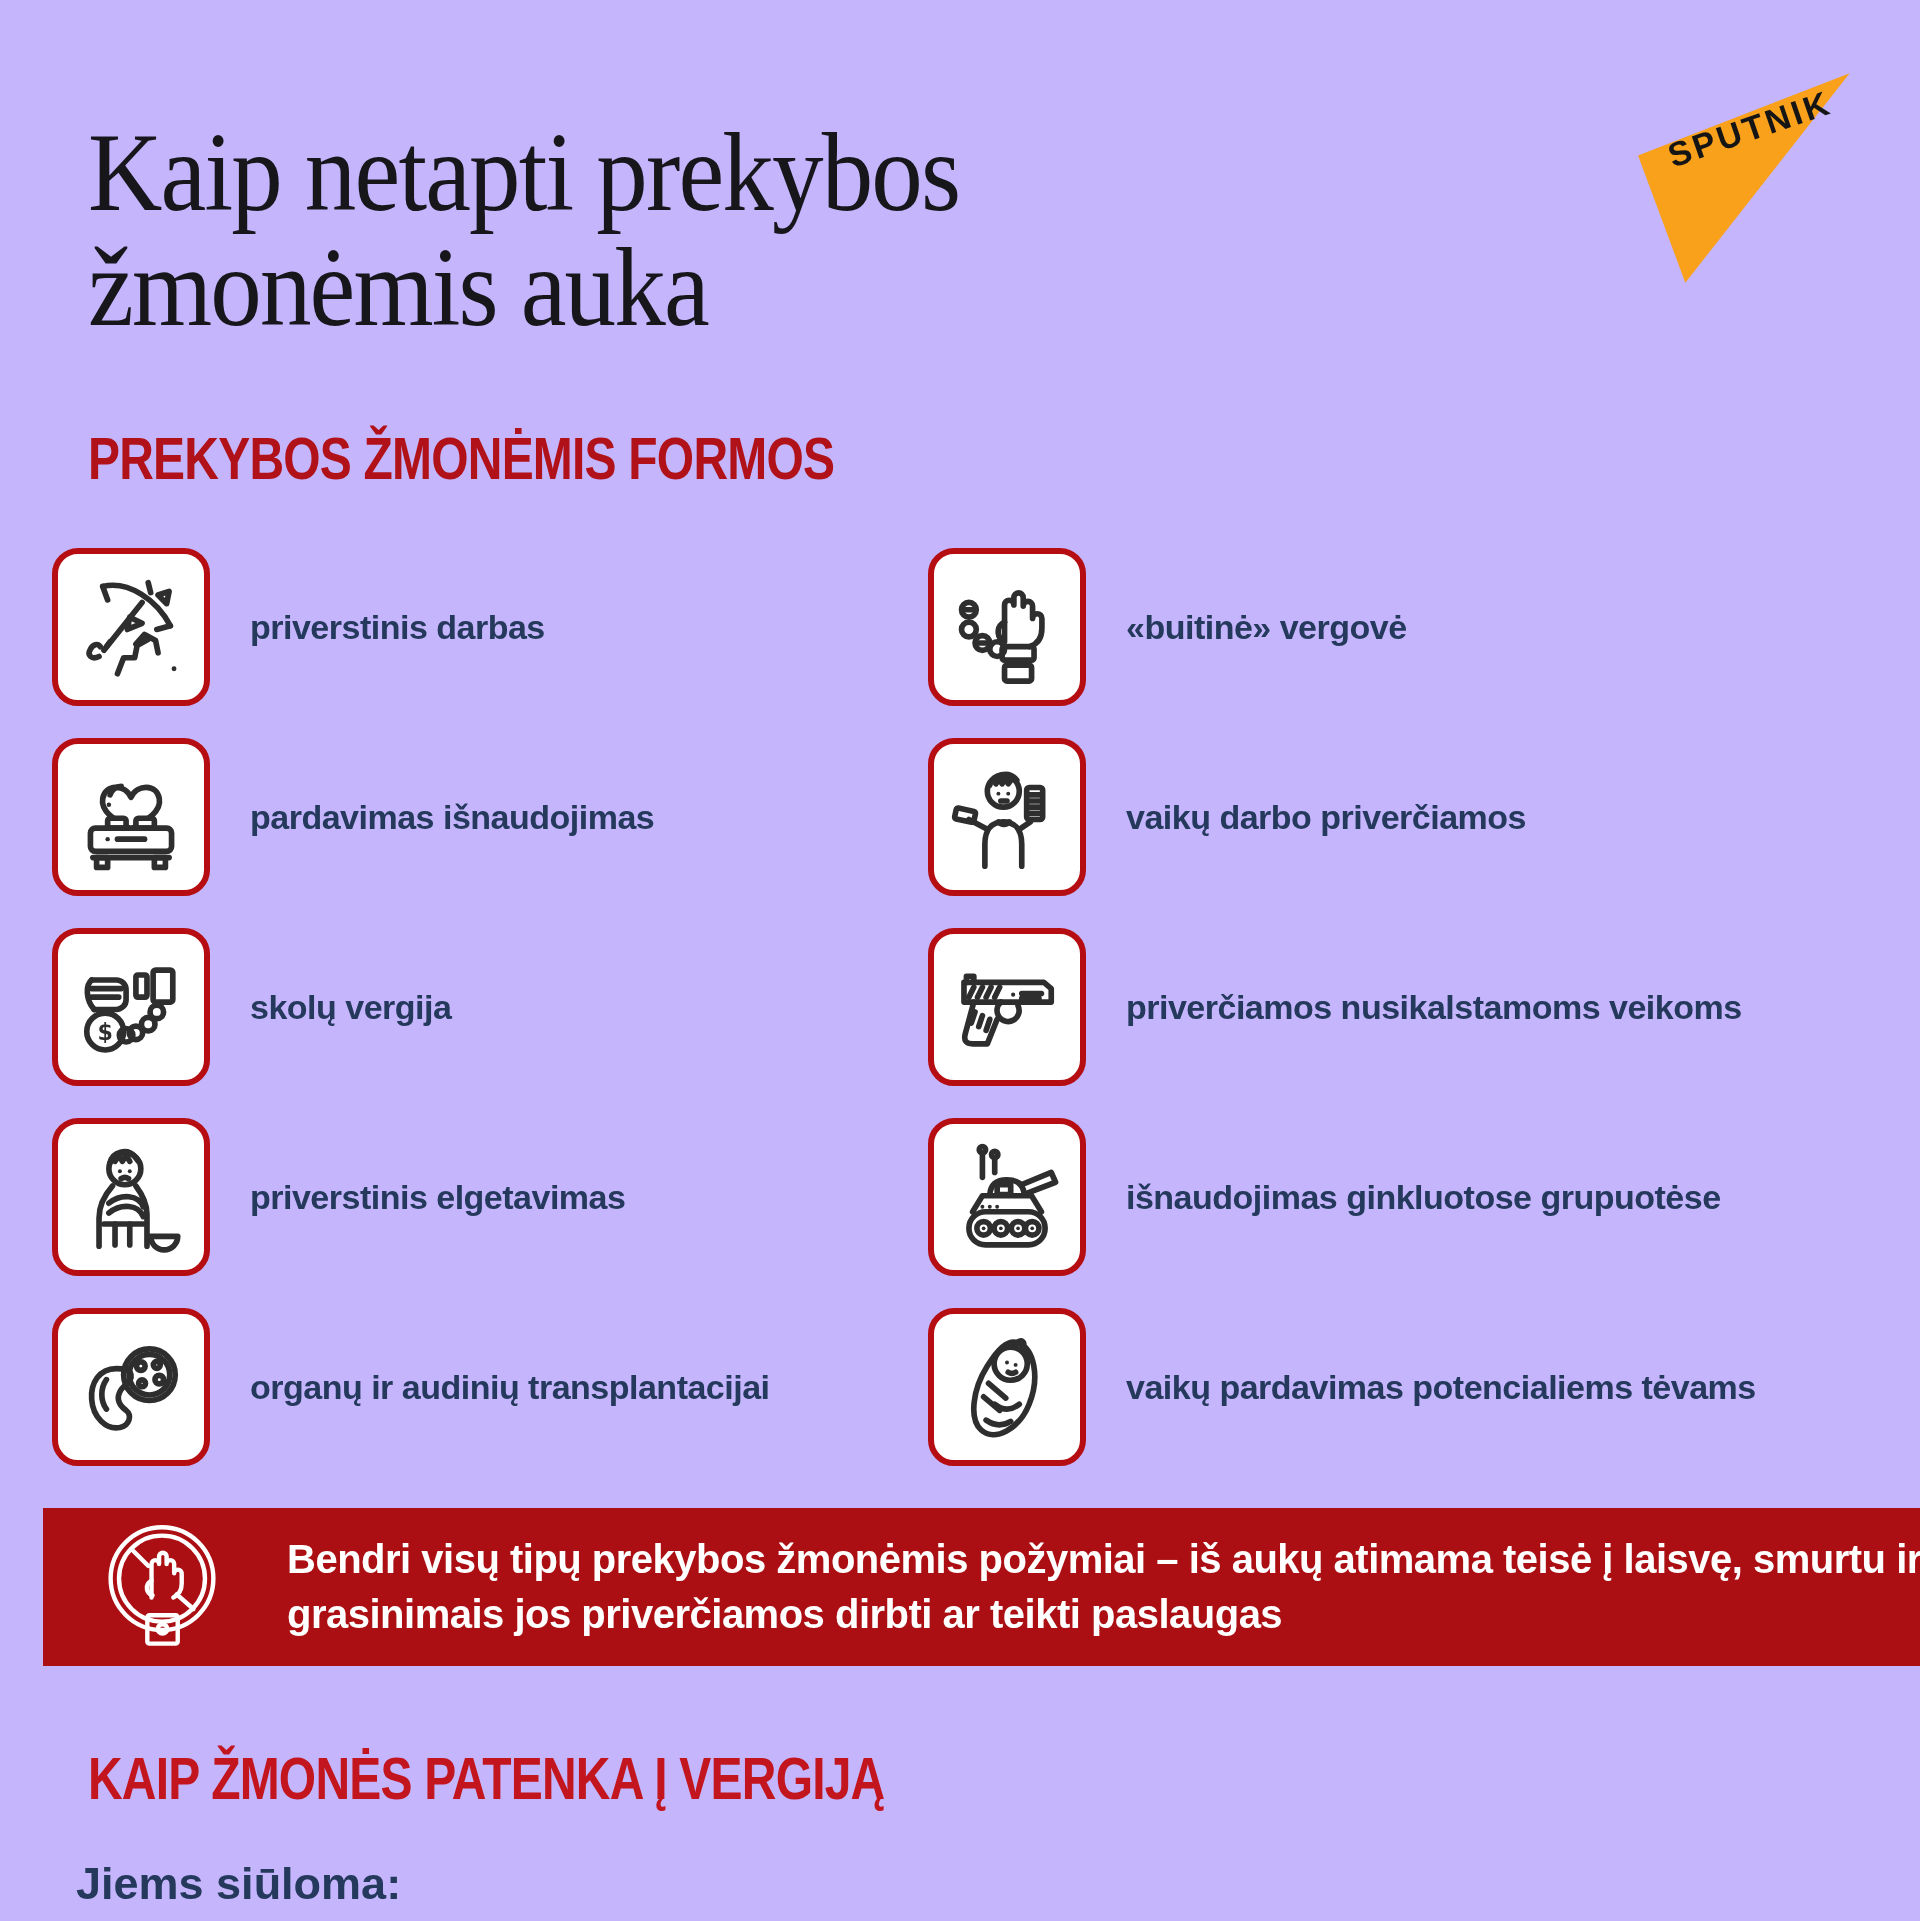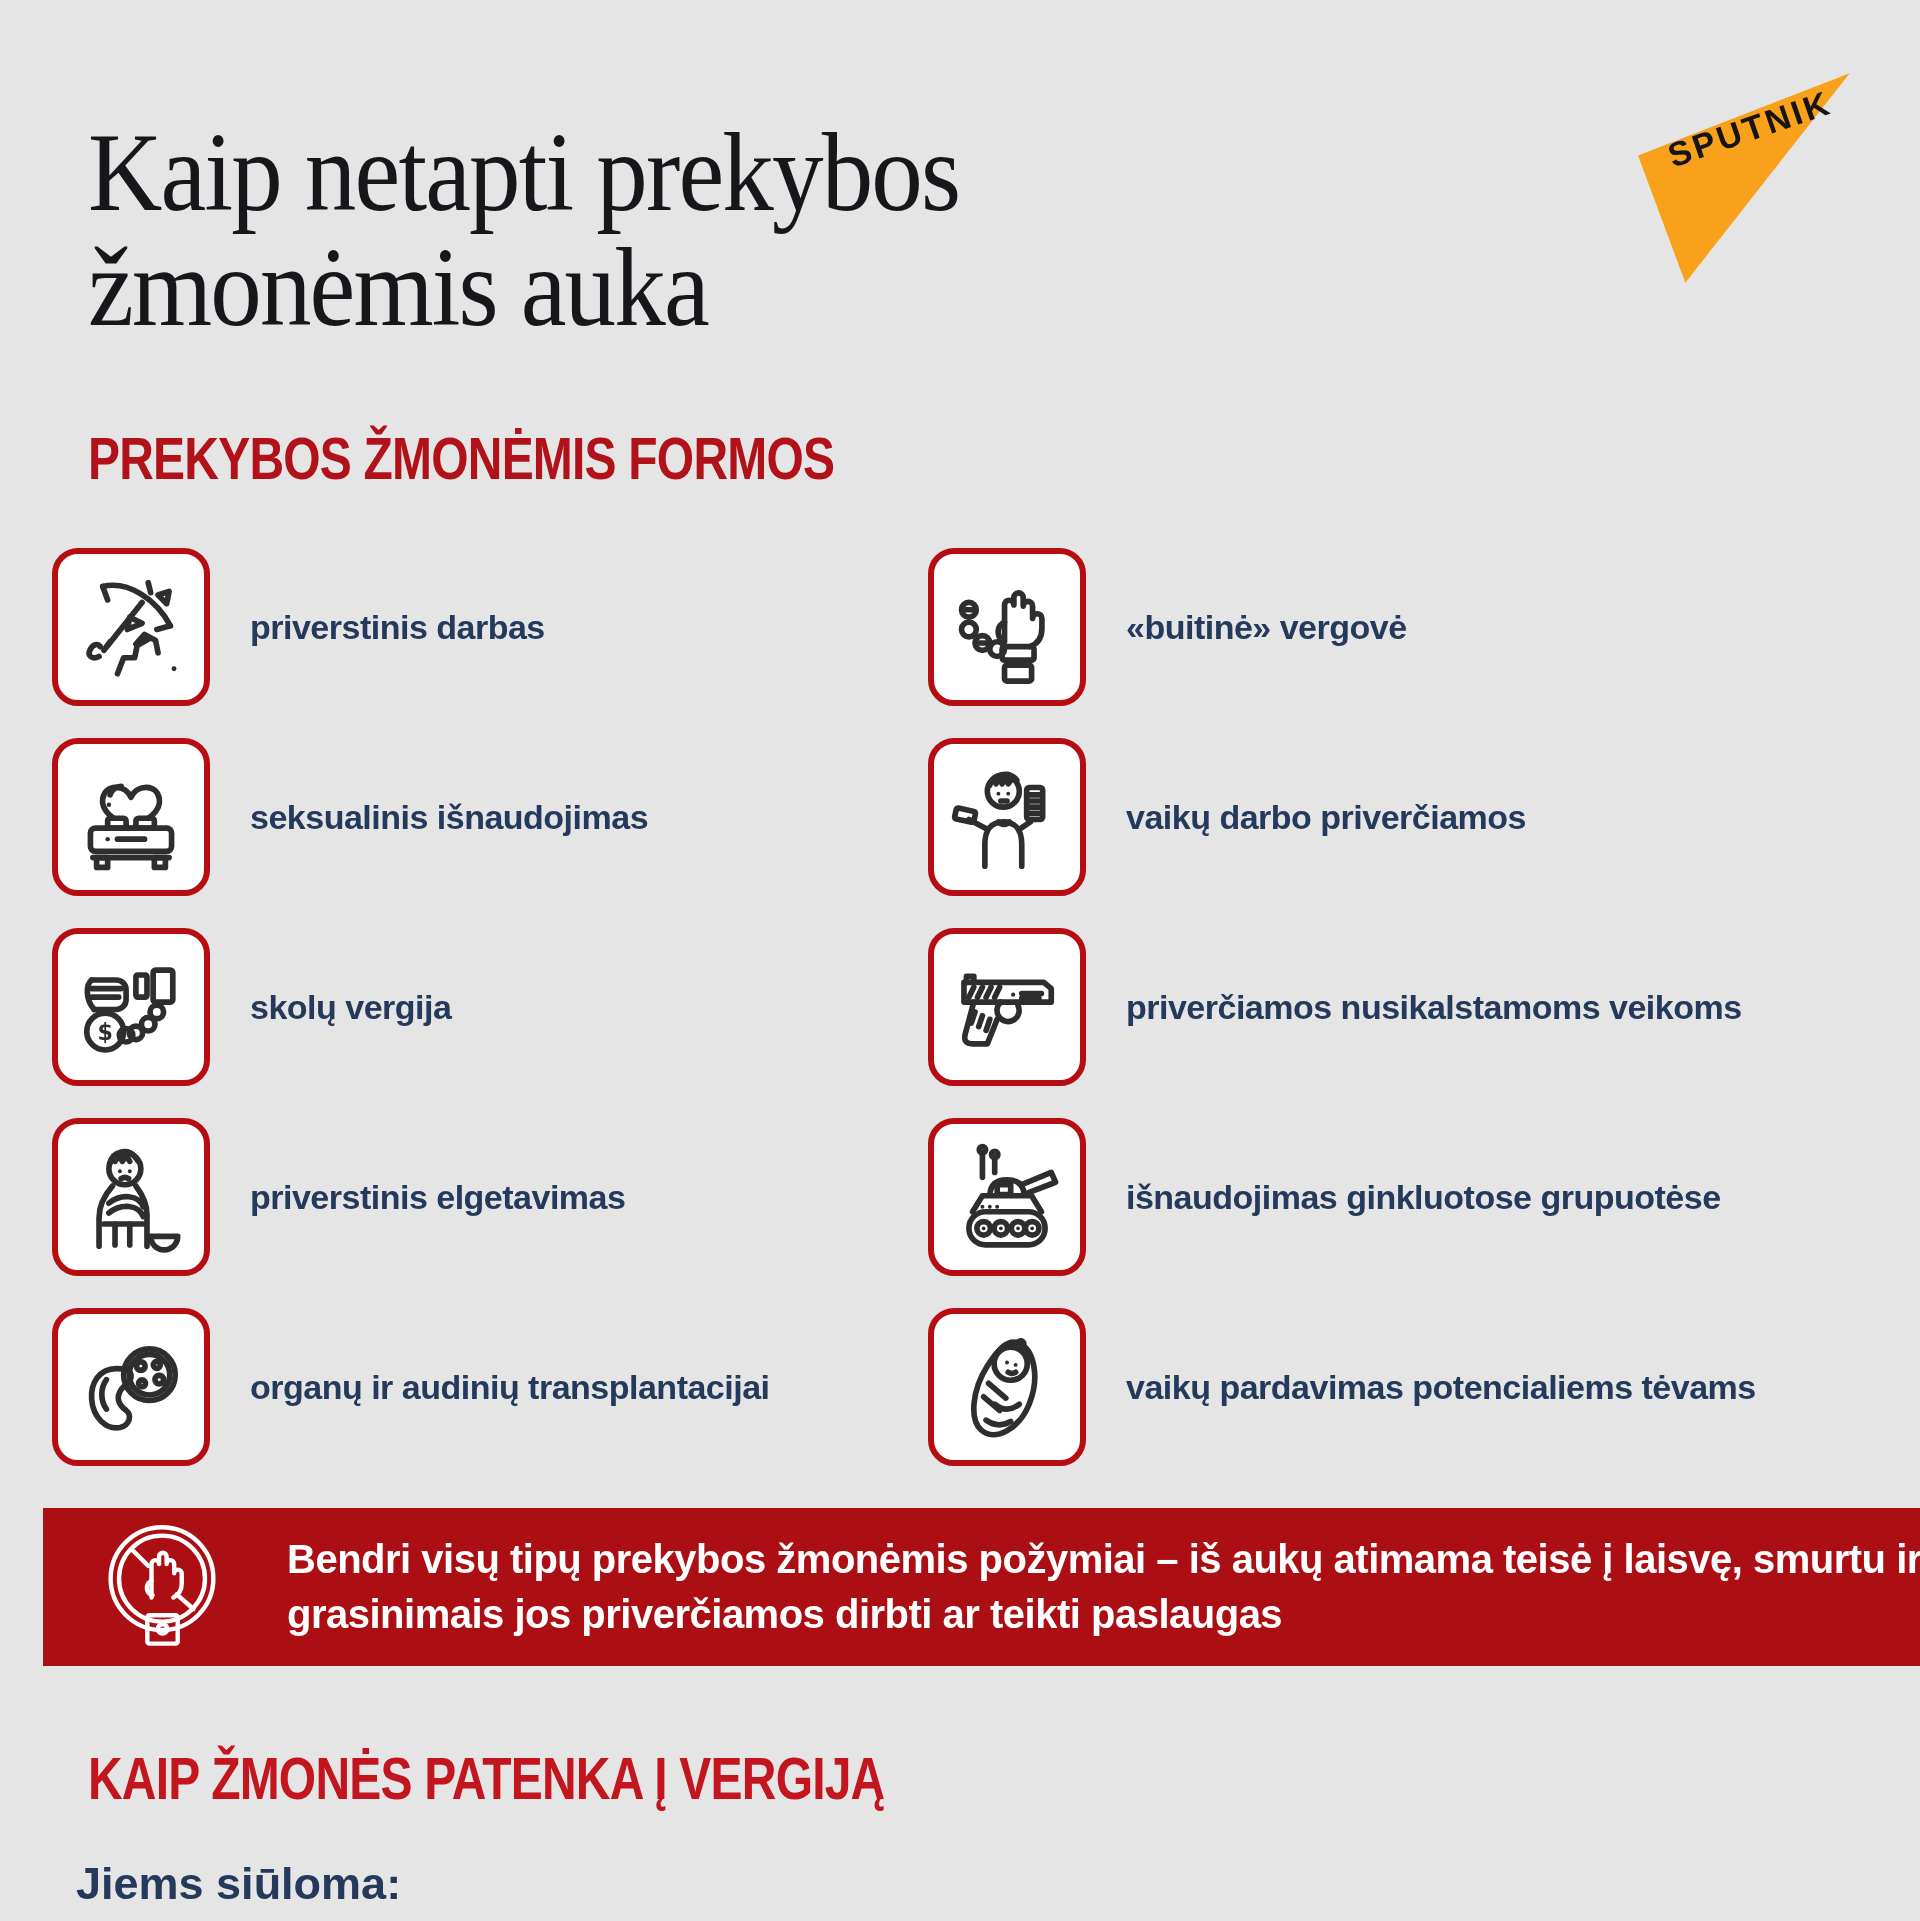--- a/index.html
+++ b/index.html
@@ -1,16 +1,16 @@
 <!DOCTYPE html>
 <html><head>
 <meta charset="utf-8">
 <style>
   html,body{margin:0;padding:0;}
-  .page{position:relative;width:1920px;height:1921px;background:#e5e5e5;overflow:hidden;
+  .page{position:relative;width:1920px;height:1921px;background:#c4b5fd;overflow:hidden;
         font-family:"Liberation Sans",sans-serif;}
   .title{position:absolute;left:88px;top:40px;width:1270px;
          font-family:"Liberation Serif",serif;font-weight:400;color:#16161b;
          font-size:112px;line-height:1.03;letter-spacing:-2px;
          transform:scaleX(.92);transform-origin:left top;}
   .logo{position:absolute;left:1636px;top:64px;width:226px;height:228px;}
   .h-red{position:absolute;left:88px;white-space:nowrap;font-weight:bold;
          font-size:60px;letter-spacing:-1px;color:#b11219;
          transform:scaleX(.8);transform-origin:left top;}
   #forms-heading{top:424px;}
@@ -102,21 +102,21 @@
             <rect x="52" y="49" width="15" height="8" rx="2" fill="#fff"></rect>
             <rect x="15" y="57" width="66" height="19" rx="4" fill="#fff"></rect>
             <path d="M37 66 h22"></path>
             <circle class="fdot" cx="29" cy="66" r="1.8"></circle>
             <path d="M17 81 h62"></path>
             <rect x="20" y="81" width="9" height="8"></rect>
             <rect x="67" y="81" width="9" height="8"></rect>
           </g>
         </svg>
       </div>
-      <div class="label label-l">seksualinis išnaudojimas</div>
+      <div class="label label-l">pardavimas išnaudojimas</div>
     </div>
 
     <div class="item">
       <div class="icon-box">
         <svg width="118" height="118" viewBox="0 0 96 96">
           <g class="licon">
             <circle cx="45" cy="27" r="13"></circle>
             <path d="M34 22 c2 -9 16 -12 22 -4"></path>
             <path d="M39 21 l3 -5 M44 21 l3 -5 M49 21 l3 -4"></path>
             <circle class="fdot" cx="41" cy="29" r="1.6"></circle>

